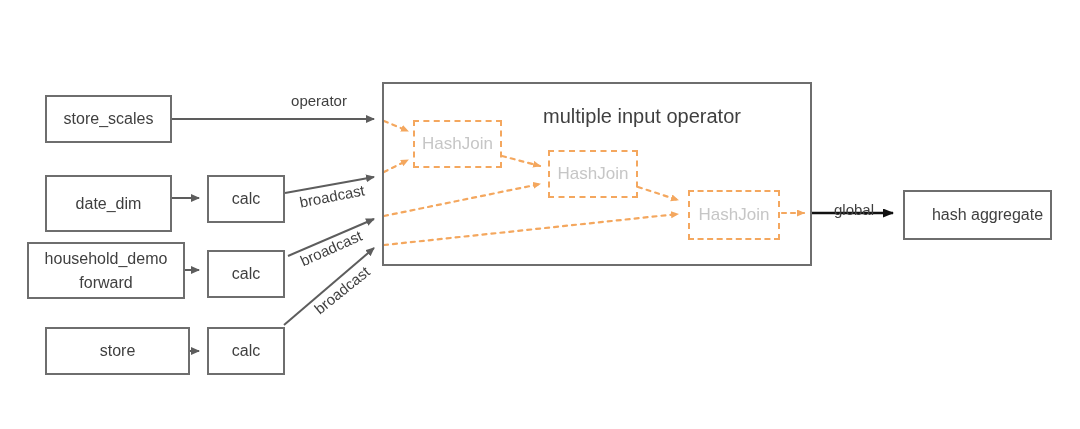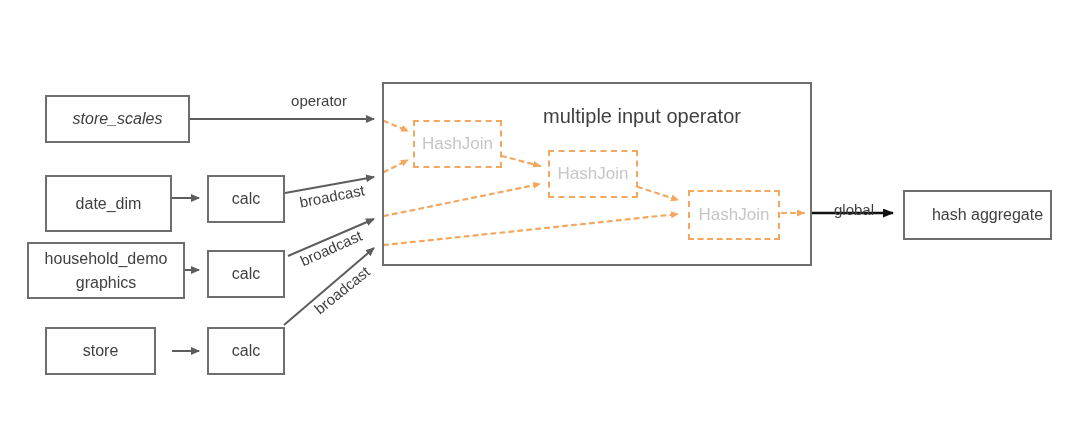--- a/index.html
+++ b/index.html
@@ -101,34 +101,34 @@
 
     <line x1="384" y1="121" x2="408" y2="131" stroke="#f4a75e" stroke-width="2.2" stroke-dasharray="4 5" stroke-linecap="round" marker-end="url(#ah-orange)"></line>
     <line x1="384" y1="172" x2="408" y2="160" stroke="#f4a75e" stroke-width="2.2" stroke-dasharray="4 5" stroke-linecap="round" marker-end="url(#ah-orange)"></line>
     <line x1="502" y1="156" x2="540" y2="166" stroke="#f4a75e" stroke-width="2.2" stroke-dasharray="4 5" stroke-linecap="round" marker-end="url(#ah-orange)"></line>
     <line x1="384" y1="216" x2="540" y2="184" stroke="#f4a75e" stroke-width="2.2" stroke-dasharray="4 5" stroke-linecap="round" marker-end="url(#ah-orange)"></line>
     <line x1="638" y1="187" x2="678" y2="200" stroke="#f4a75e" stroke-width="2.2" stroke-dasharray="4 5" stroke-linecap="round" marker-end="url(#ah-orange)"></line>
     <line x1="384" y1="245" x2="678" y2="214" stroke="#f4a75e" stroke-width="2.2" stroke-dasharray="4 5" stroke-linecap="round" marker-end="url(#ah-orange)"></line>
     <line x1="782" y1="213" x2="804" y2="213" stroke="#f4a75e" stroke-width="2.2" stroke-dasharray="4 5" stroke-linecap="round" marker-end="url(#ah-orange)"></line>
   </svg>
 
-  <div class="node" style="left:45px; top:95px; width:145px; height:48px;font-style:italic;">store_scales</div>
+  <div class="node" style="left:45px; top:95px; width:127px; height:48px;">store_scales</div>
 
   <div class="node" style="left:45px; top:175px; width:127px; height:57px;">date_dim</div>
 
   <div class="node" style="left:207px; top:175px; width:78px; height:48px;">calc</div>
 
   <div class="node" style="left:27px; top:242px; width:158px; height:57px;">
     <span>household_demo</span>
-    <span>graphics</span>
+    <span>forward</span>
   </div>
 
   <div class="node" style="left:207px; top:250px; width:78px; height:48px;">calc</div>
 
-  <div class="node" style="left:45px; top:327px; width:111px; height:48px;">store</div>
+  <div class="node" style="left:45px; top:327px; width:145px; height:48px;">store</div>
 
   <div class="node" style="left:207px; top:327px; width:78px; height:48px;">calc</div>
 
   <div class="container-box" style="left:382px; top:82px; width:430px; height:184px;"></div>
   <div class="container-title" style="left:642px; top:116px;">multiple input operator</div>
 
   <div class="hashjoin" style="left:413px; top:120px; width:89px; height:48px;">HashJoin</div>
   <div class="hashjoin" style="left:548px; top:150px; width:90px; height:48px;">HashJoin</div>
   <div class="hashjoin" style="left:688px; top:190px; width:92px; height:50px;">HashJoin</div>
 

